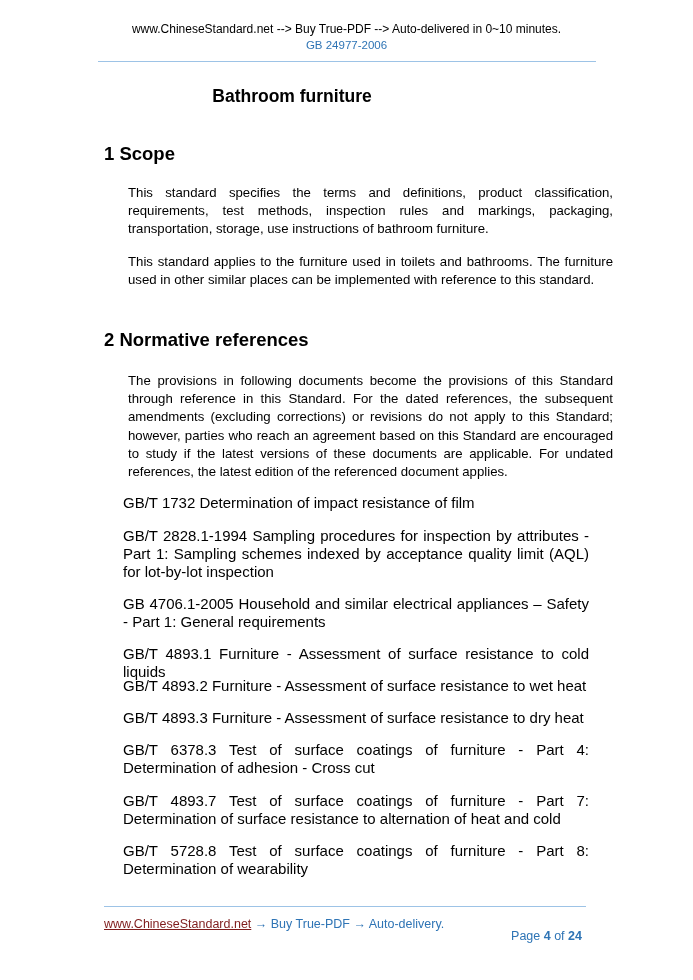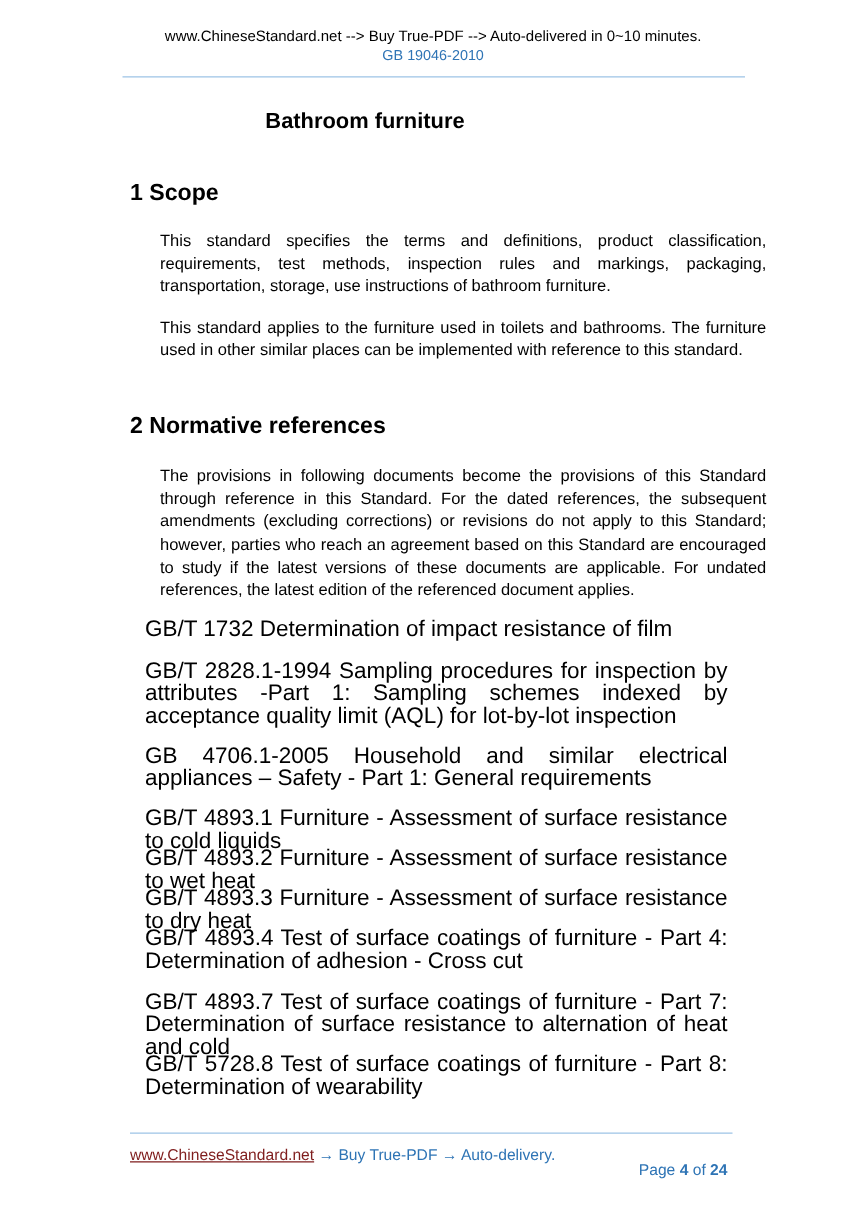--- a/index.html
+++ b/index.html
@@ -3,50 +3,50 @@
   <meta charset="utf-8">
   <style>
     html, body { margin: 0; padding: 0; background: #ffffff; }
     body { width: 693px; height: 980px; position: relative; overflow: hidden; font-family: "Liberation Sans", sans-serif; color: #000; }
     .top-banner { position: absolute; top: 19px; left: 0; width: 693px; text-align: center; color: #000000; font-size: 12px; line-height: 20px; }
     .doc-code { position: absolute; top: 38px; left: 0; width: 693px; text-align: center; color: #2e74b5; font-size: 11.5px; line-height: 14px; }
     .hr-top { position: absolute; top: 61px; left: 98px; width: 498px; height: 1px; background: #9dc3e6; }
     .title { position: absolute; top: 86px; left: 0; width: 584px; text-align: center; font-weight: bold; font-size: 17.5px; line-height: 20px; }
     .h1 { position: absolute; left: 104px; font-weight: bold; font-size: 18.5px; line-height: 22px; }
     .para { position: absolute; left: 104px; width: 485px; font-size: 13.2px; line-height: 18.2px; text-align: justify; margin-left: 24px; }
-    .ref { position: absolute; left: 116px; width: 466px; font-size: 18px; line-height: 18.2px; text-align: justify; }
+    .ref { position: absolute; left: 123px; width: 466px; font-size: 15px; line-height: 18.2px; text-align: justify; }
     .hr-bot { position: absolute; top: 906px; left: 104px; width: 482px; height: 1px; background: #9dc3e6; }
     .footer { position: absolute; top: 916px; left: 104px; width: 482px; font-size: 12.5px; line-height: 16px; color: #2e74b5; }
     .footer a { color: #7f1d1d; text-decoration: underline; }
     .footer .right { position: absolute; right: 4px; top: 12px; }
     .footer b { font-weight: bold; }
   </style>
 </head>
 <body>
 
 <div class="top-banner">www.ChineseStandard.net --&gt; Buy True-PDF --&gt; Auto-delivered in 0~10 minutes.</div>
-<div class="doc-code">GB 19046-2010</div>
+<div class="doc-code">GB 24977-2006</div>
 <div class="hr-top"></div>
 
 <div class="title">Bathroom furniture</div>
 
 <div class="h1" style="top:143px">1 Scope</div>
 <div class="para" style="top:184px">This standard specifies the terms and definitions, product classification, requirements, test methods, inspection rules and markings, packaging, transportation, storage, use instructions of bathroom furniture.</div>
 <div class="para" style="top:253px">This standard applies to the furniture used in toilets and bathrooms. The furniture used in other similar places can be implemented with reference to this standard.</div>
 
 <div class="h1" style="top:329px">2 Normative references</div>
 <div class="para" style="top:372px">The provisions in following documents become the provisions of this Standard through reference in this Standard. For the dated references, the subsequent amendments (excluding corrections) or revisions do not apply to this Standard; however, parties who reach an agreement based on this Standard are encouraged to study if the latest versions of these documents are applicable. For undated references, the latest edition of the referenced document applies.</div>
 
 <div class="ref" style="top:494px">GB/T 1732 Determination of impact resistance of film</div>
 <div class="ref" style="top:527px">GB/T 2828.1-1994 Sampling procedures for inspection by attributes -Part 1: Sampling schemes indexed by acceptance quality limit (AQL) for lot-by-lot inspection</div>
 <div class="ref" style="top:595px">GB 4706.1-2005 Household and similar electrical appliances – Safety - Part 1: General requirements</div>
 <div class="ref" style="top:645px">GB/T 4893.1 Furniture - Assessment of surface resistance to cold liquids</div>
 <div class="ref" style="top:677px">GB/T 4893.2 Furniture - Assessment of surface resistance to wet heat</div>
 <div class="ref" style="top:709px">GB/T 4893.3 Furniture - Assessment of surface resistance to dry heat</div>
-<div class="ref" style="top:741px">GB/T 4893.4 Test of surface coatings of furniture - Part 4: Determination of adhesion - Cross cut</div>
+<div class="ref" style="top:741px">GB/T 6378.3 Test of surface coatings of furniture - Part 4: Determination of adhesion - Cross cut</div>
 <div class="ref" style="top:792px">GB/T 4893.7 Test of surface coatings of furniture - Part 7: Determination of surface resistance to alternation of heat and cold</div>
 <div class="ref" style="top:842px">GB/T 5728.8 Test of surface coatings of furniture - Part 8: Determination of wearability</div>
 
 <div class="hr-bot"></div>
 <div class="footer">
   <a>www.ChineseStandard.net</a><span> → Buy True-PDF → Auto-delivery.</span>
   <span class="right">
     <span>Page</span>
     <b>4</b>
     <span>of</span>

